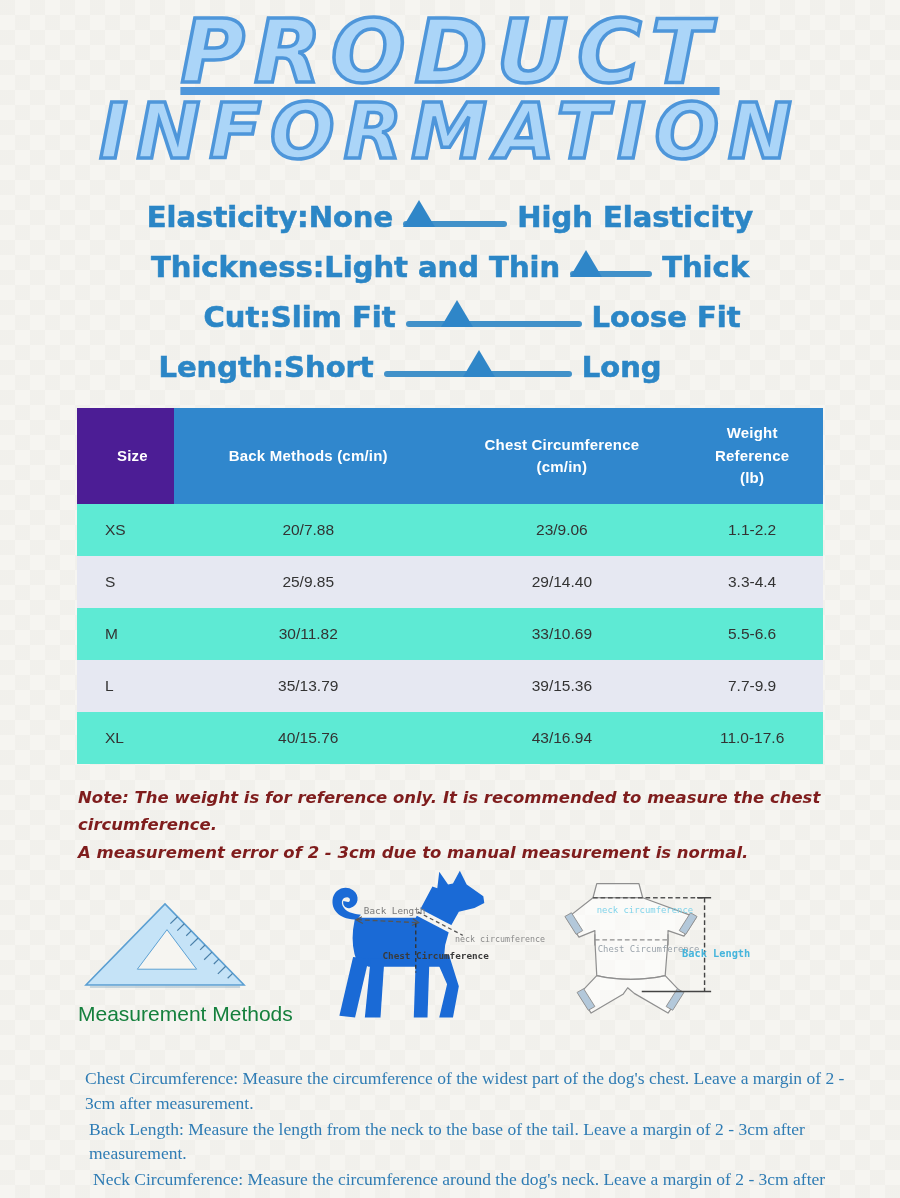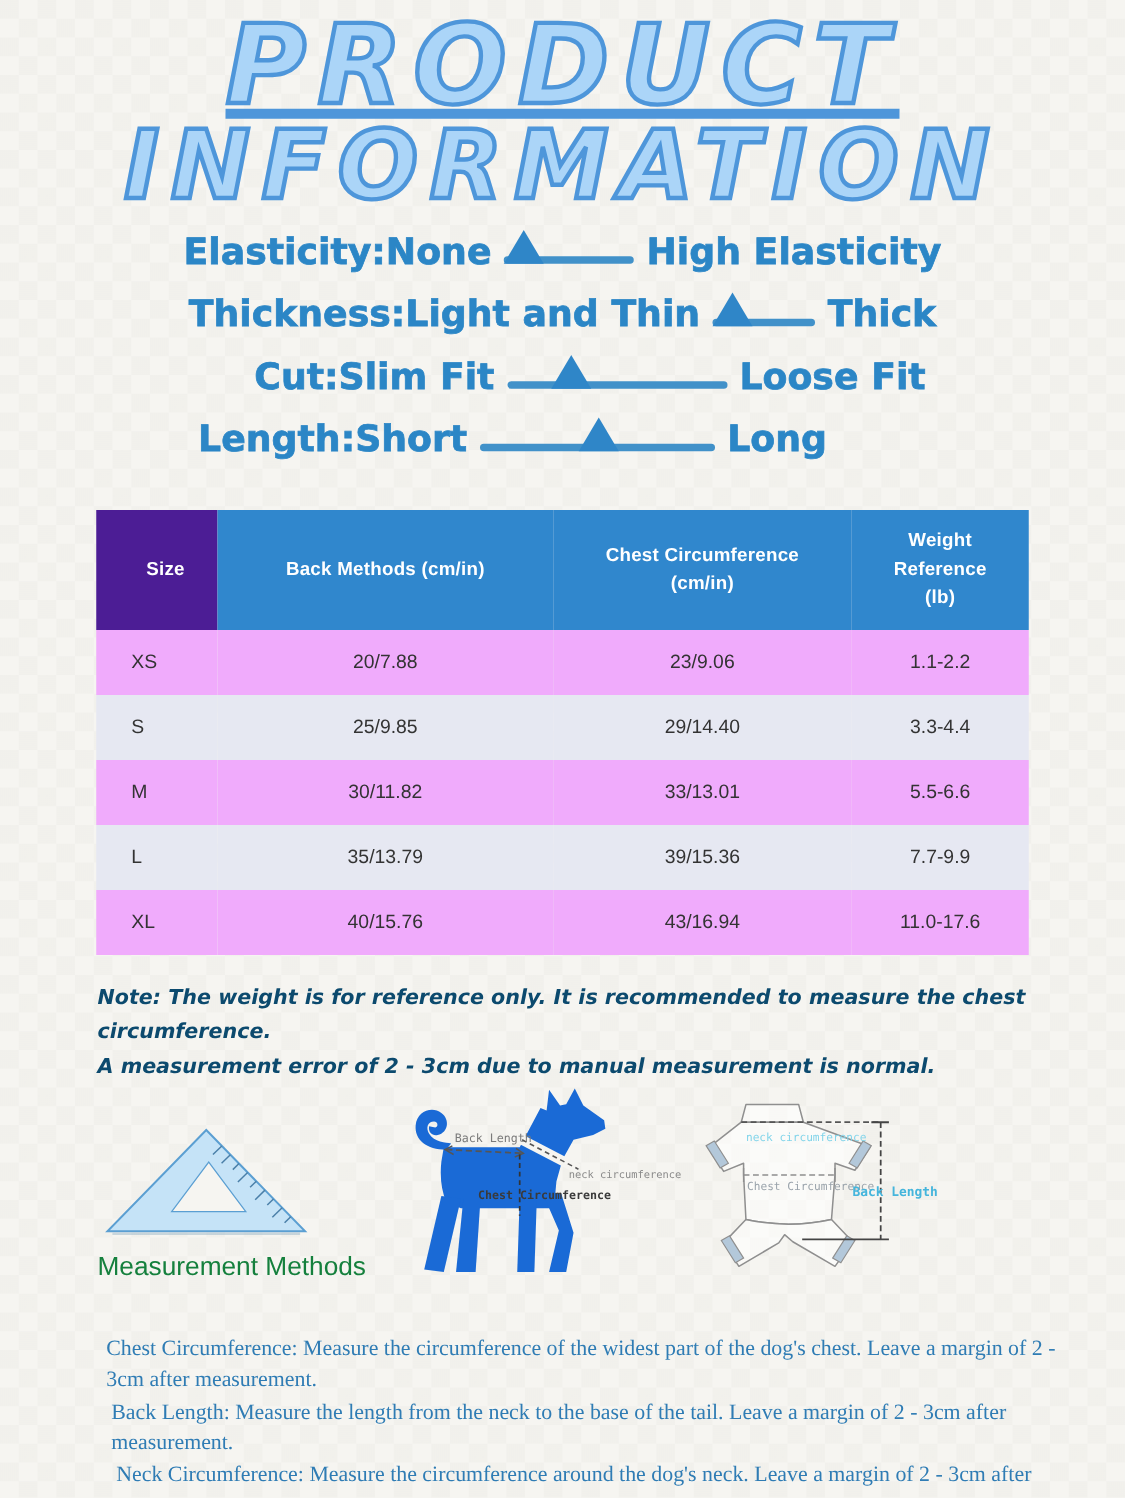--- a/index.html
+++ b/index.html
@@ -20,21 +20,21 @@
     color:#abd5f8;
     -webkit-text-stroke:3.5px #4e96da;
     letter-spacing:9px;
   }
   .title-line.l1 { font-size:88px;text-decoration:underline; }
   .title-line.l2 { font-size:76px; margin-top:-6px; }
 
   
   .sliders { margin-top:12px; }
   .slider-row {
-    display:flex; align-items:flex-start; justify-content:center;
+    display:flex; align-items:flex-end; justify-content:center;
     height:50px; gap:10px;
     font-family:"DejaVu Sans", sans-serif;
     font-size:29px; font-weight:bold; color:#2b86c6;
     -webkit-text-stroke:0.6px #2b86c6;
   }
   .track { position:relative; height:34px; }
   .track .line { position:absolute; left:0; right:0; bottom:7px; height:6px; background:#4191c9; border-radius:3px; }
   .track .marker {
     position:absolute; bottom:7px; width:0; height:0;
     border-left:16px solid transparent; border-right:16px solid transparent;
@@ -55,31 +55,31 @@
     font-size:15px; font-weight:600;
     height:96px; vertical-align:middle; text-align:center; padding:0 20px;
     line-height:1.5; letter-spacing:0.2px;
   }
   thead th.size-head { background:#4c1d95; text-align:left; padding-left:40px; width:13%; }
   thead th:nth-child(2) { width:36%; }
   thead th:nth-child(3) { width:32%; }
   thead th:nth-child(4) { width:19%; }
   tbody td {
     height:52px; font-size:15.5px; color:#333333;
-    text-align:center; background:#f0abfc; vertical-align:middle;
+    text-align:center; background:#5eead4; vertical-align:middle;
   }
   tbody tr.alt td { background:#e6e8f2; }
   tbody td.size-col { text-align:left; padding-left:28px; }
 
   
   .note {
     margin:20px 0 0 78px;
     font-family:"DejaVu Sans", sans-serif;
     font-style:italic; font-weight:bold;
-    font-size:16.5px; color:#0c4a6e; line-height:1.65;
+    font-size:16.5px; color:#7f1d1d; line-height:1.65;
   }
 
   
   .graphics { position:relative; height:178px; margin-top:8px; }
   .ruler-svg { position:absolute; left:82px; top:24px; }
   .methods-label { position:absolute; left:78px; top:128px; font-size:21px; color:#15803d; }
   .dog-svg { position:absolute; left:310px; top:-6px; }
   .garment-svg { position:absolute; left:548px; top:0px; }
 
   
@@ -156,21 +156,21 @@
         </tr>
         <tr class="alt">
           <td class="size-col">S</td>
           <td>25/9.85</td>
           <td>29/14.40</td>
           <td>3.3-4.4</td>
         </tr>
         <tr>
           <td class="size-col">M</td>
           <td>30/11.82</td>
-          <td>33/13.01</td>
+          <td>33/10.69</td>
           <td>5.5-6.6</td>
         </tr>
         <tr class="alt">
           <td class="size-col">L</td>
           <td>35/13.79</td>
           <td>39/15.36</td>
           <td>7.7-9.9</td>
         </tr>
         <tr>
           <td class="size-col">XL</td>

